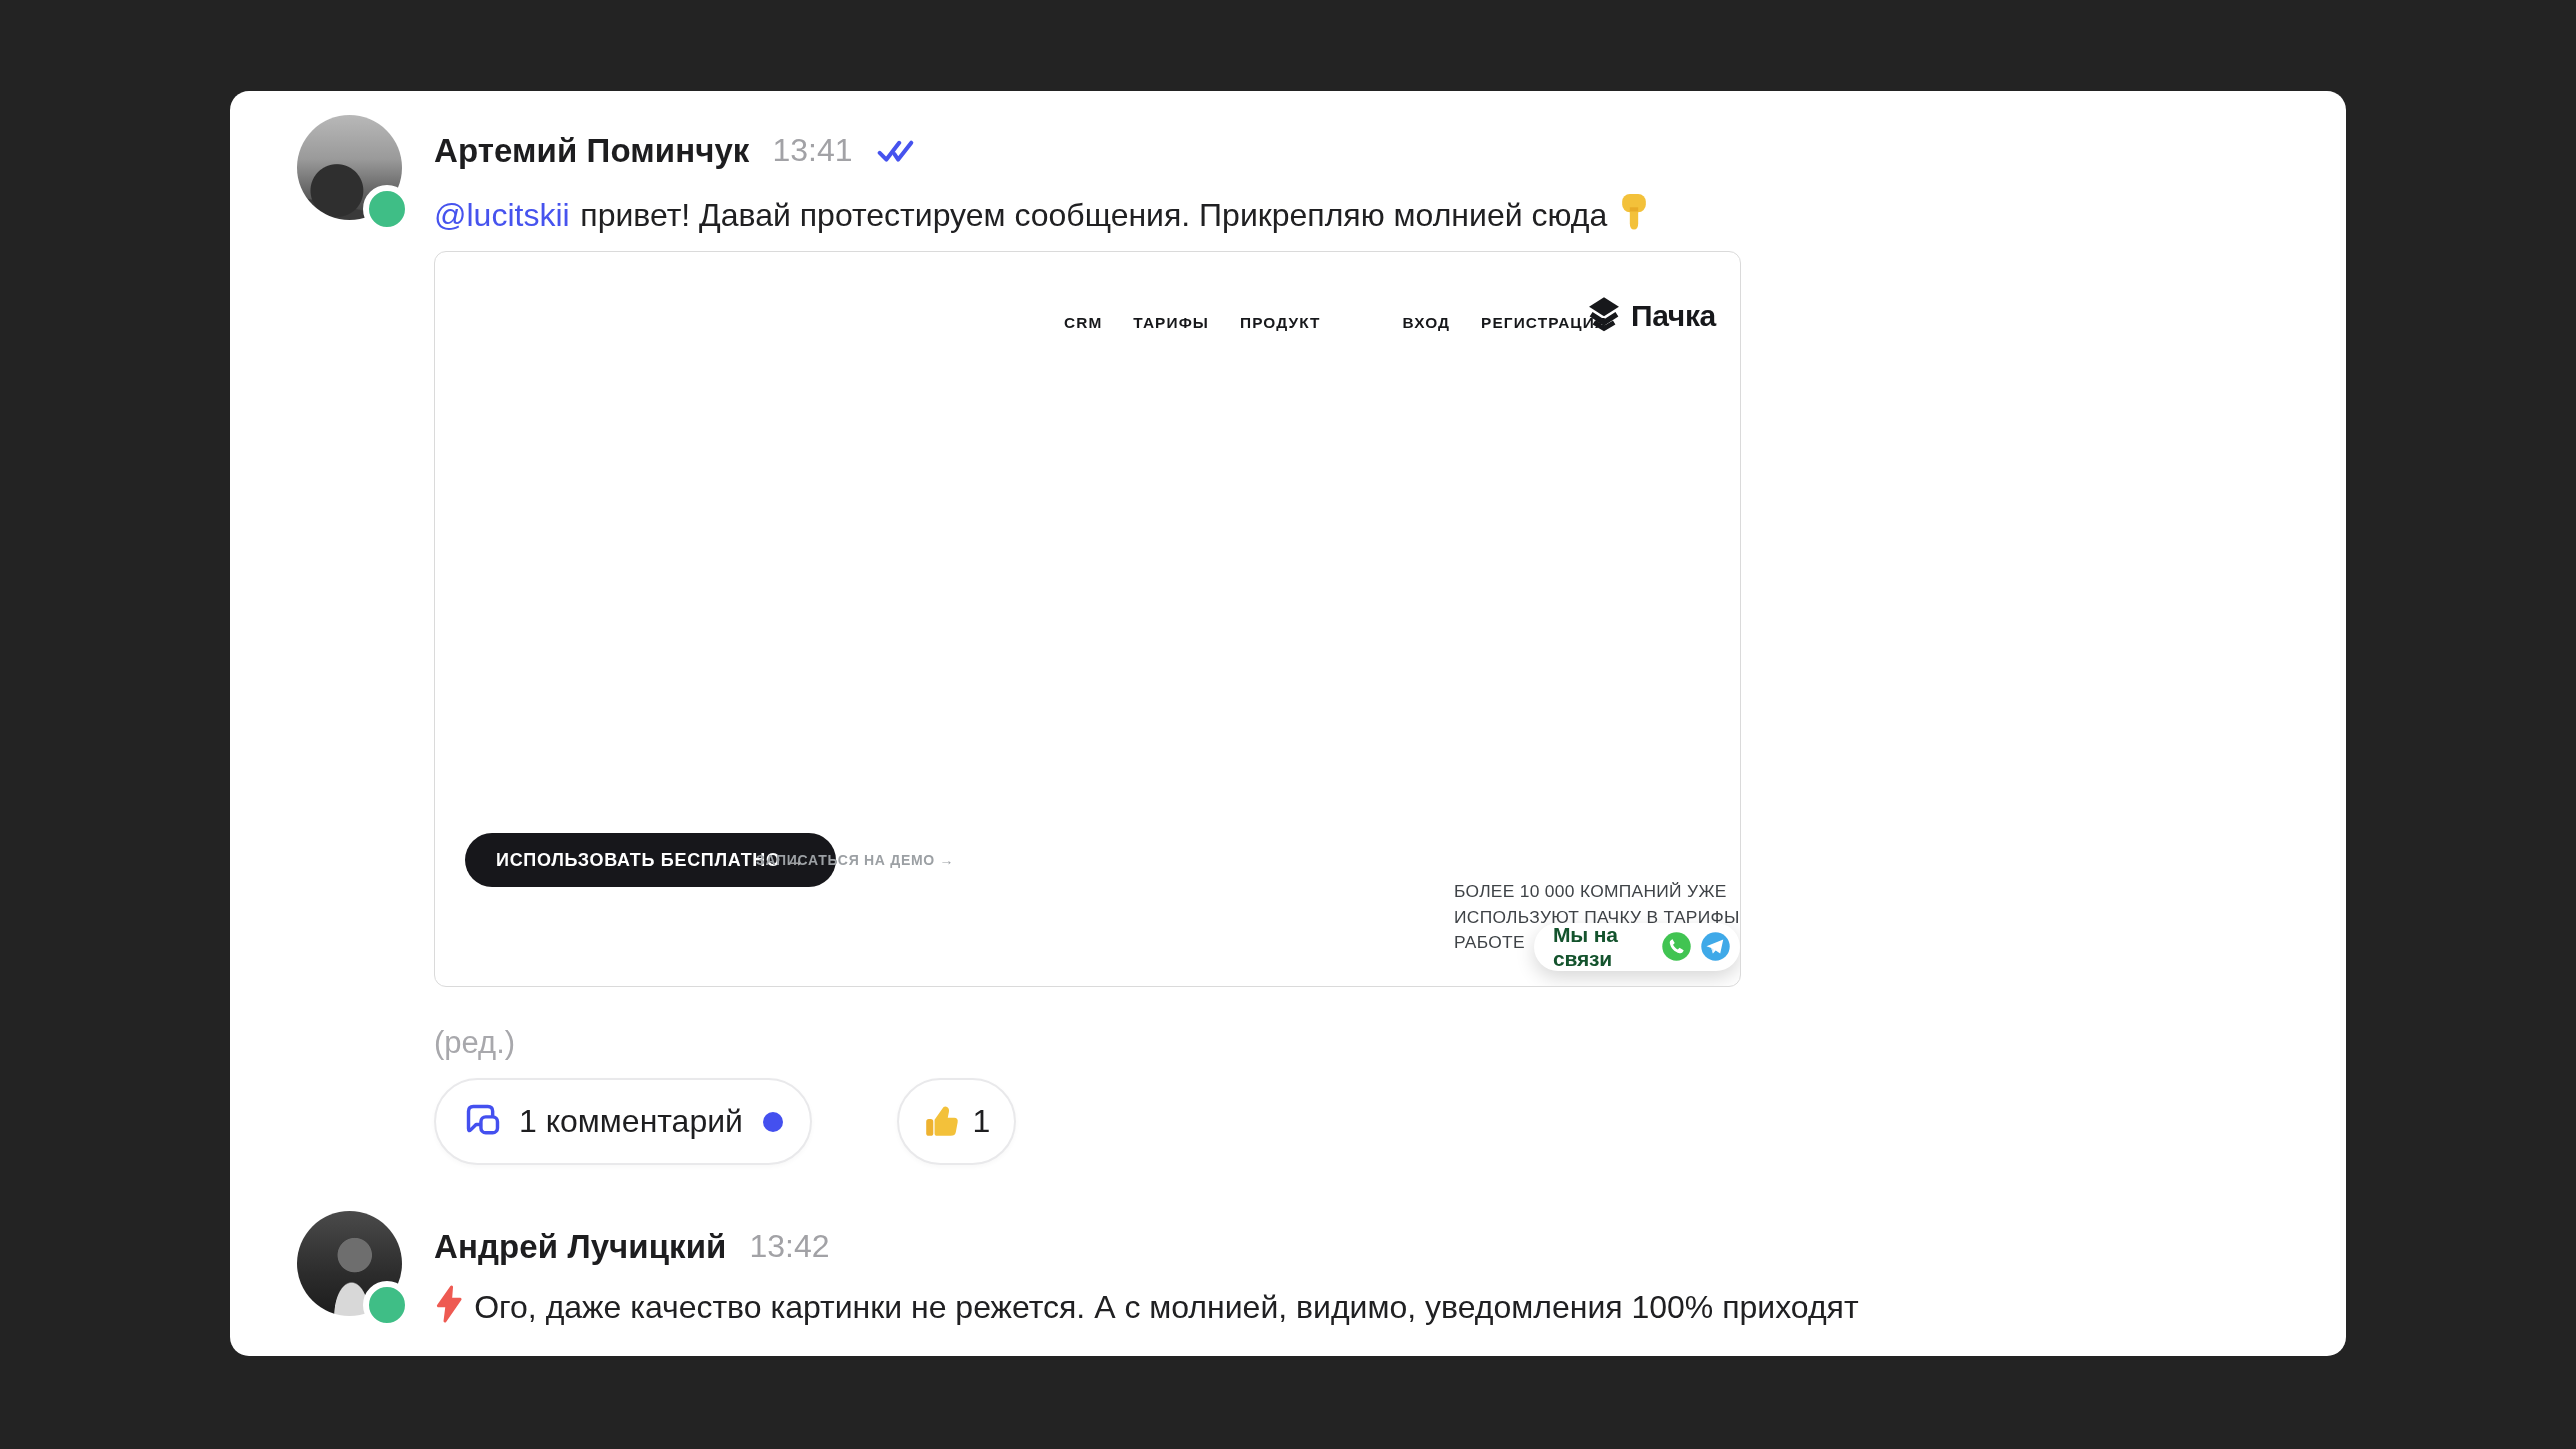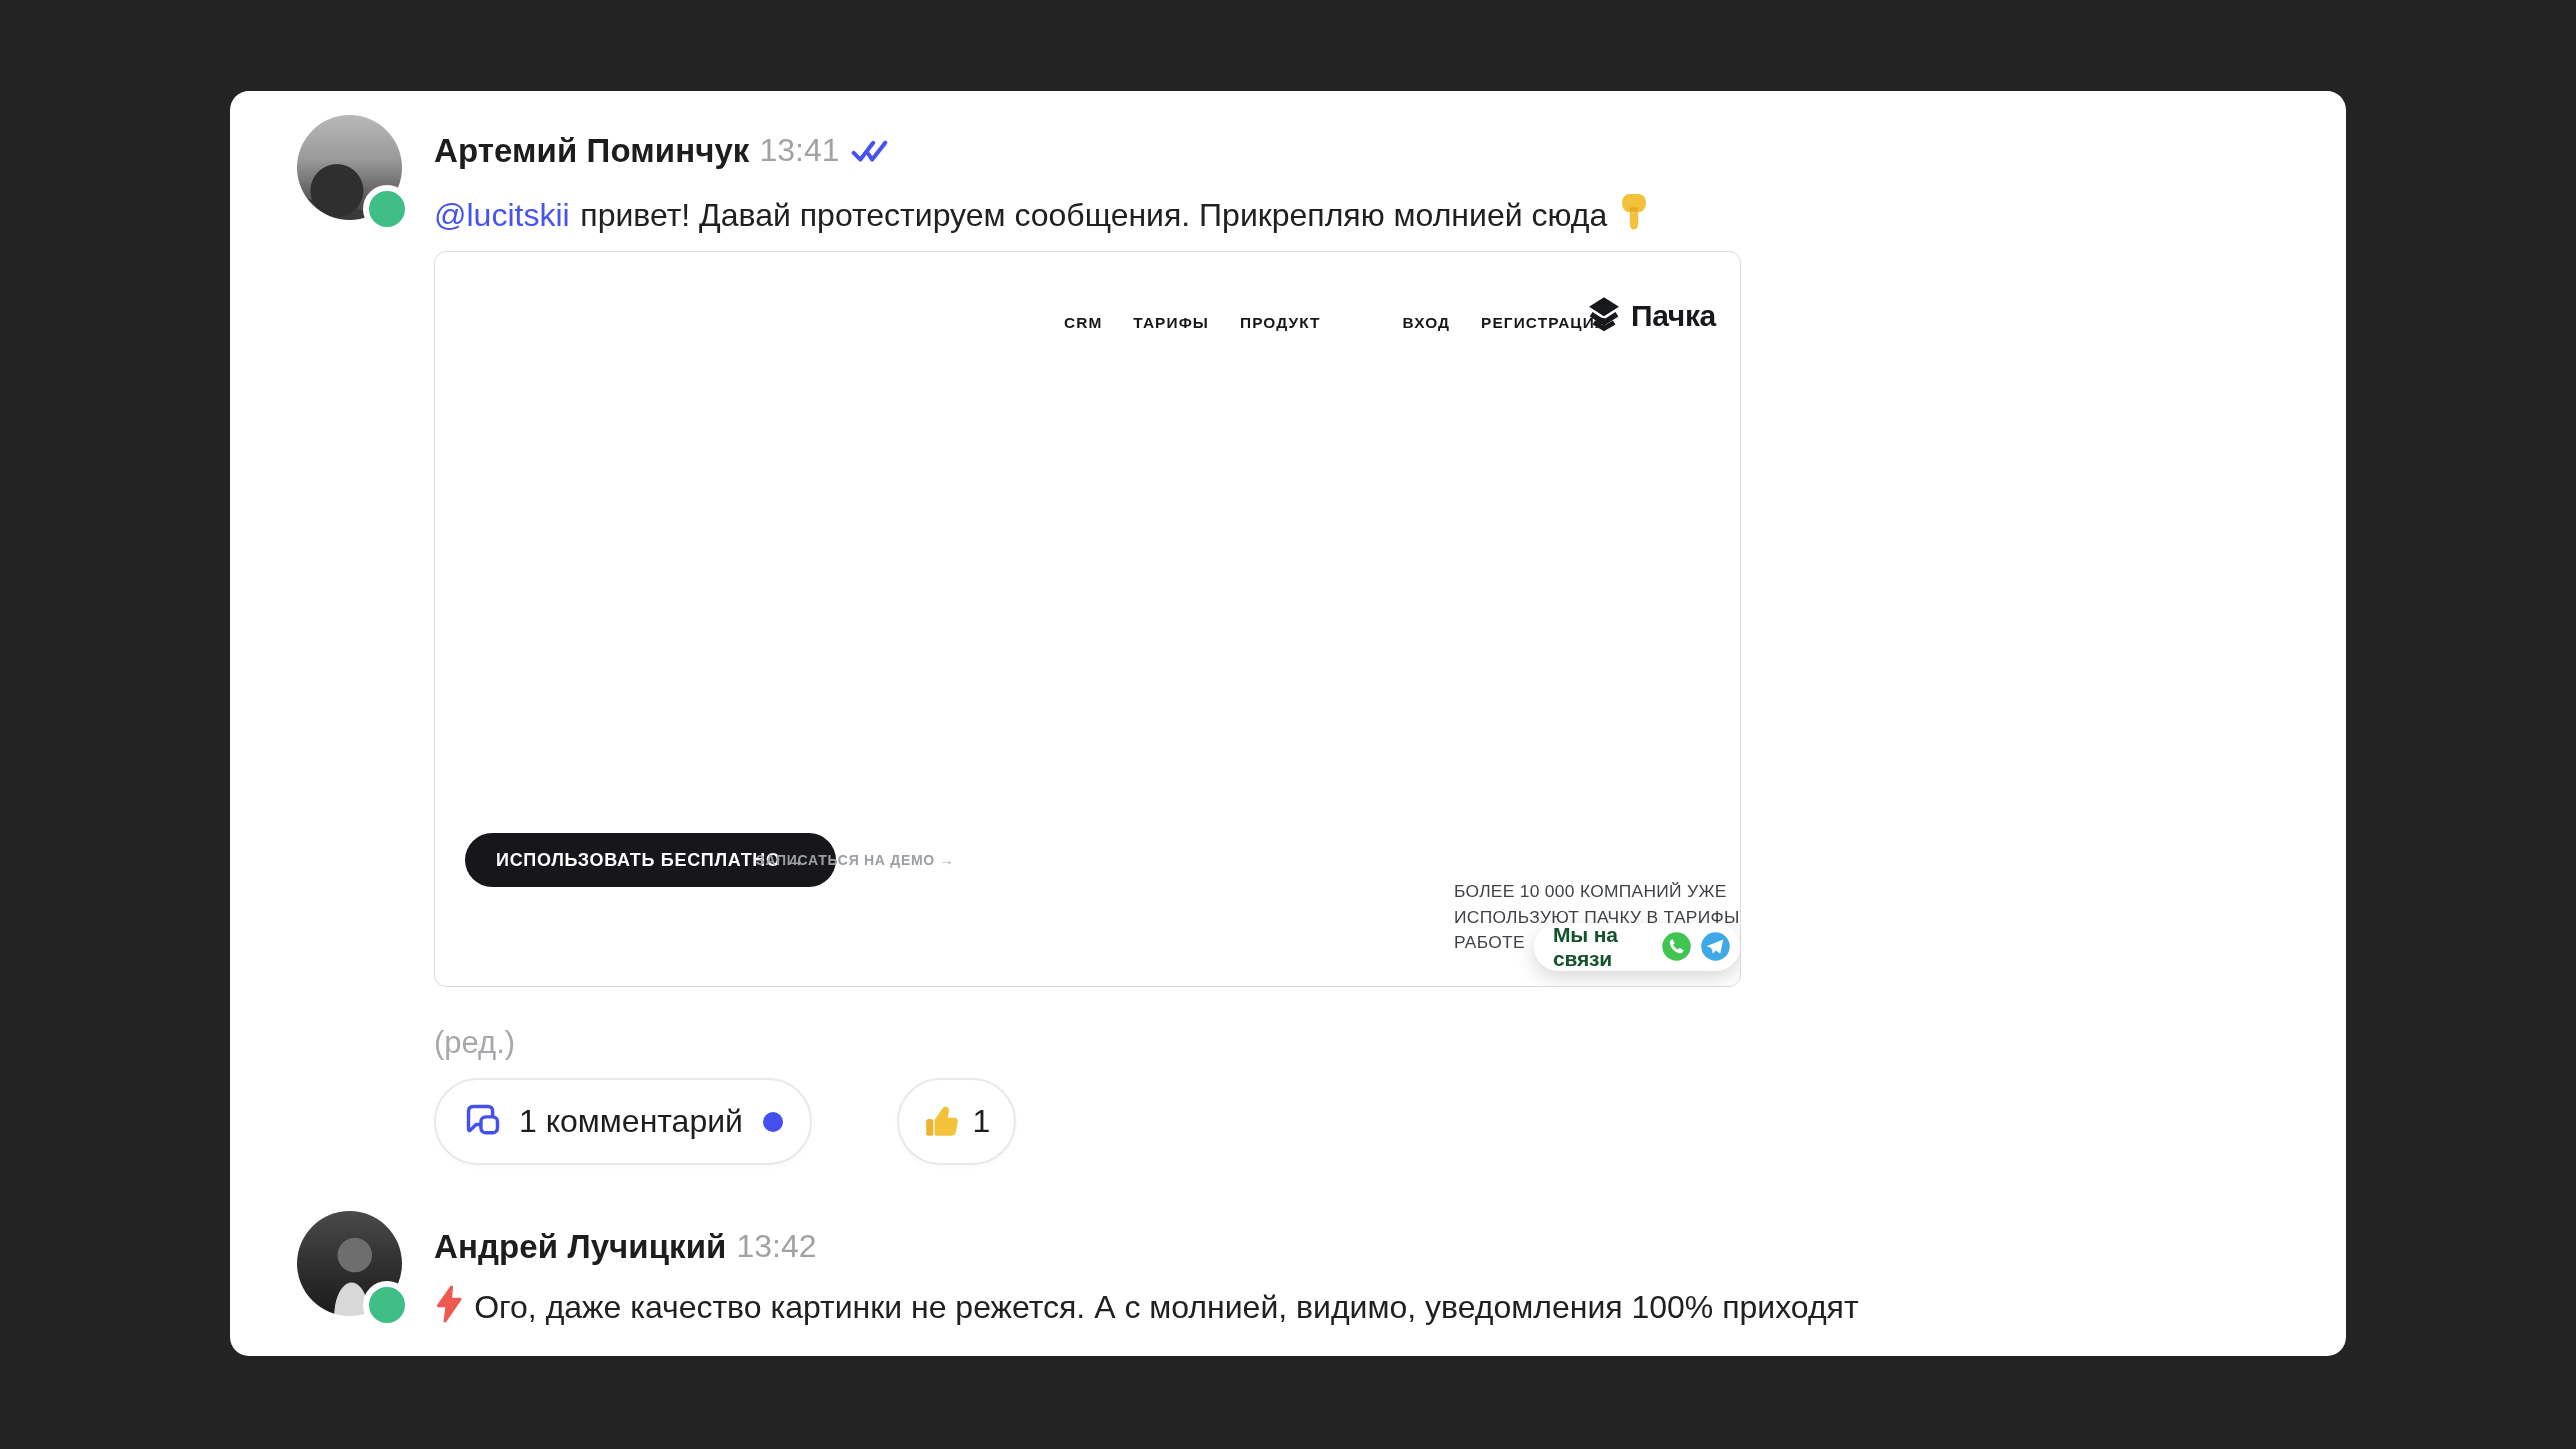--- a/index.html
+++ b/index.html
@@ -19,21 +19,21 @@
      background:
        radial-gradient(ellipse at 52% 100%, #d8d8d8 0 22%, rgba(0,0,0,0) 23%),
        radial-gradient(circle at 55% 42%, #6e6e6e 0 20%, rgba(0,0,0,0) 21%),
        linear-gradient(180deg,#4a4a4a 0%,#2c2c2c 60%,#1c1c1c 100%);}
   .presence{position:absolute;width:36px;height:36px;border-radius:50%;
             border:6px solid #ffffff;box-sizing:content-box;}
   .presence.p1{left:133px;top:94px;}
   .presence.p2{left:133px;top:1190px;}
 
   
-  .msg-head{position:absolute;left:204px;display:flex;align-items:center;gap:10px;height:43px;}
+  .msg-head{position:absolute;left:204px;display:flex;align-items:center;gap:23px;height:43px;}
   .msg-head.h1{top:38px;}
   .msg-head.h2{top:1134px;}
   .author{font-size:33px;font-weight:700;color:#1d1d1f;letter-spacing:0.1px;}
   .tstamp{font-size:32px;font-weight:400;color:#a2a2a6;}
   .checks{margin-left:1.3px;margin-top:4px;}
 
   .msg-text{position:absolute;left:204px;font-size:32px;line-height:42px;color:#202022;
             display:flex;align-items:center;gap:10.7px;white-space:nowrap;}
   .msg-text.t1{top:98px;}
   .msg-text.t2{top:1191px;}

